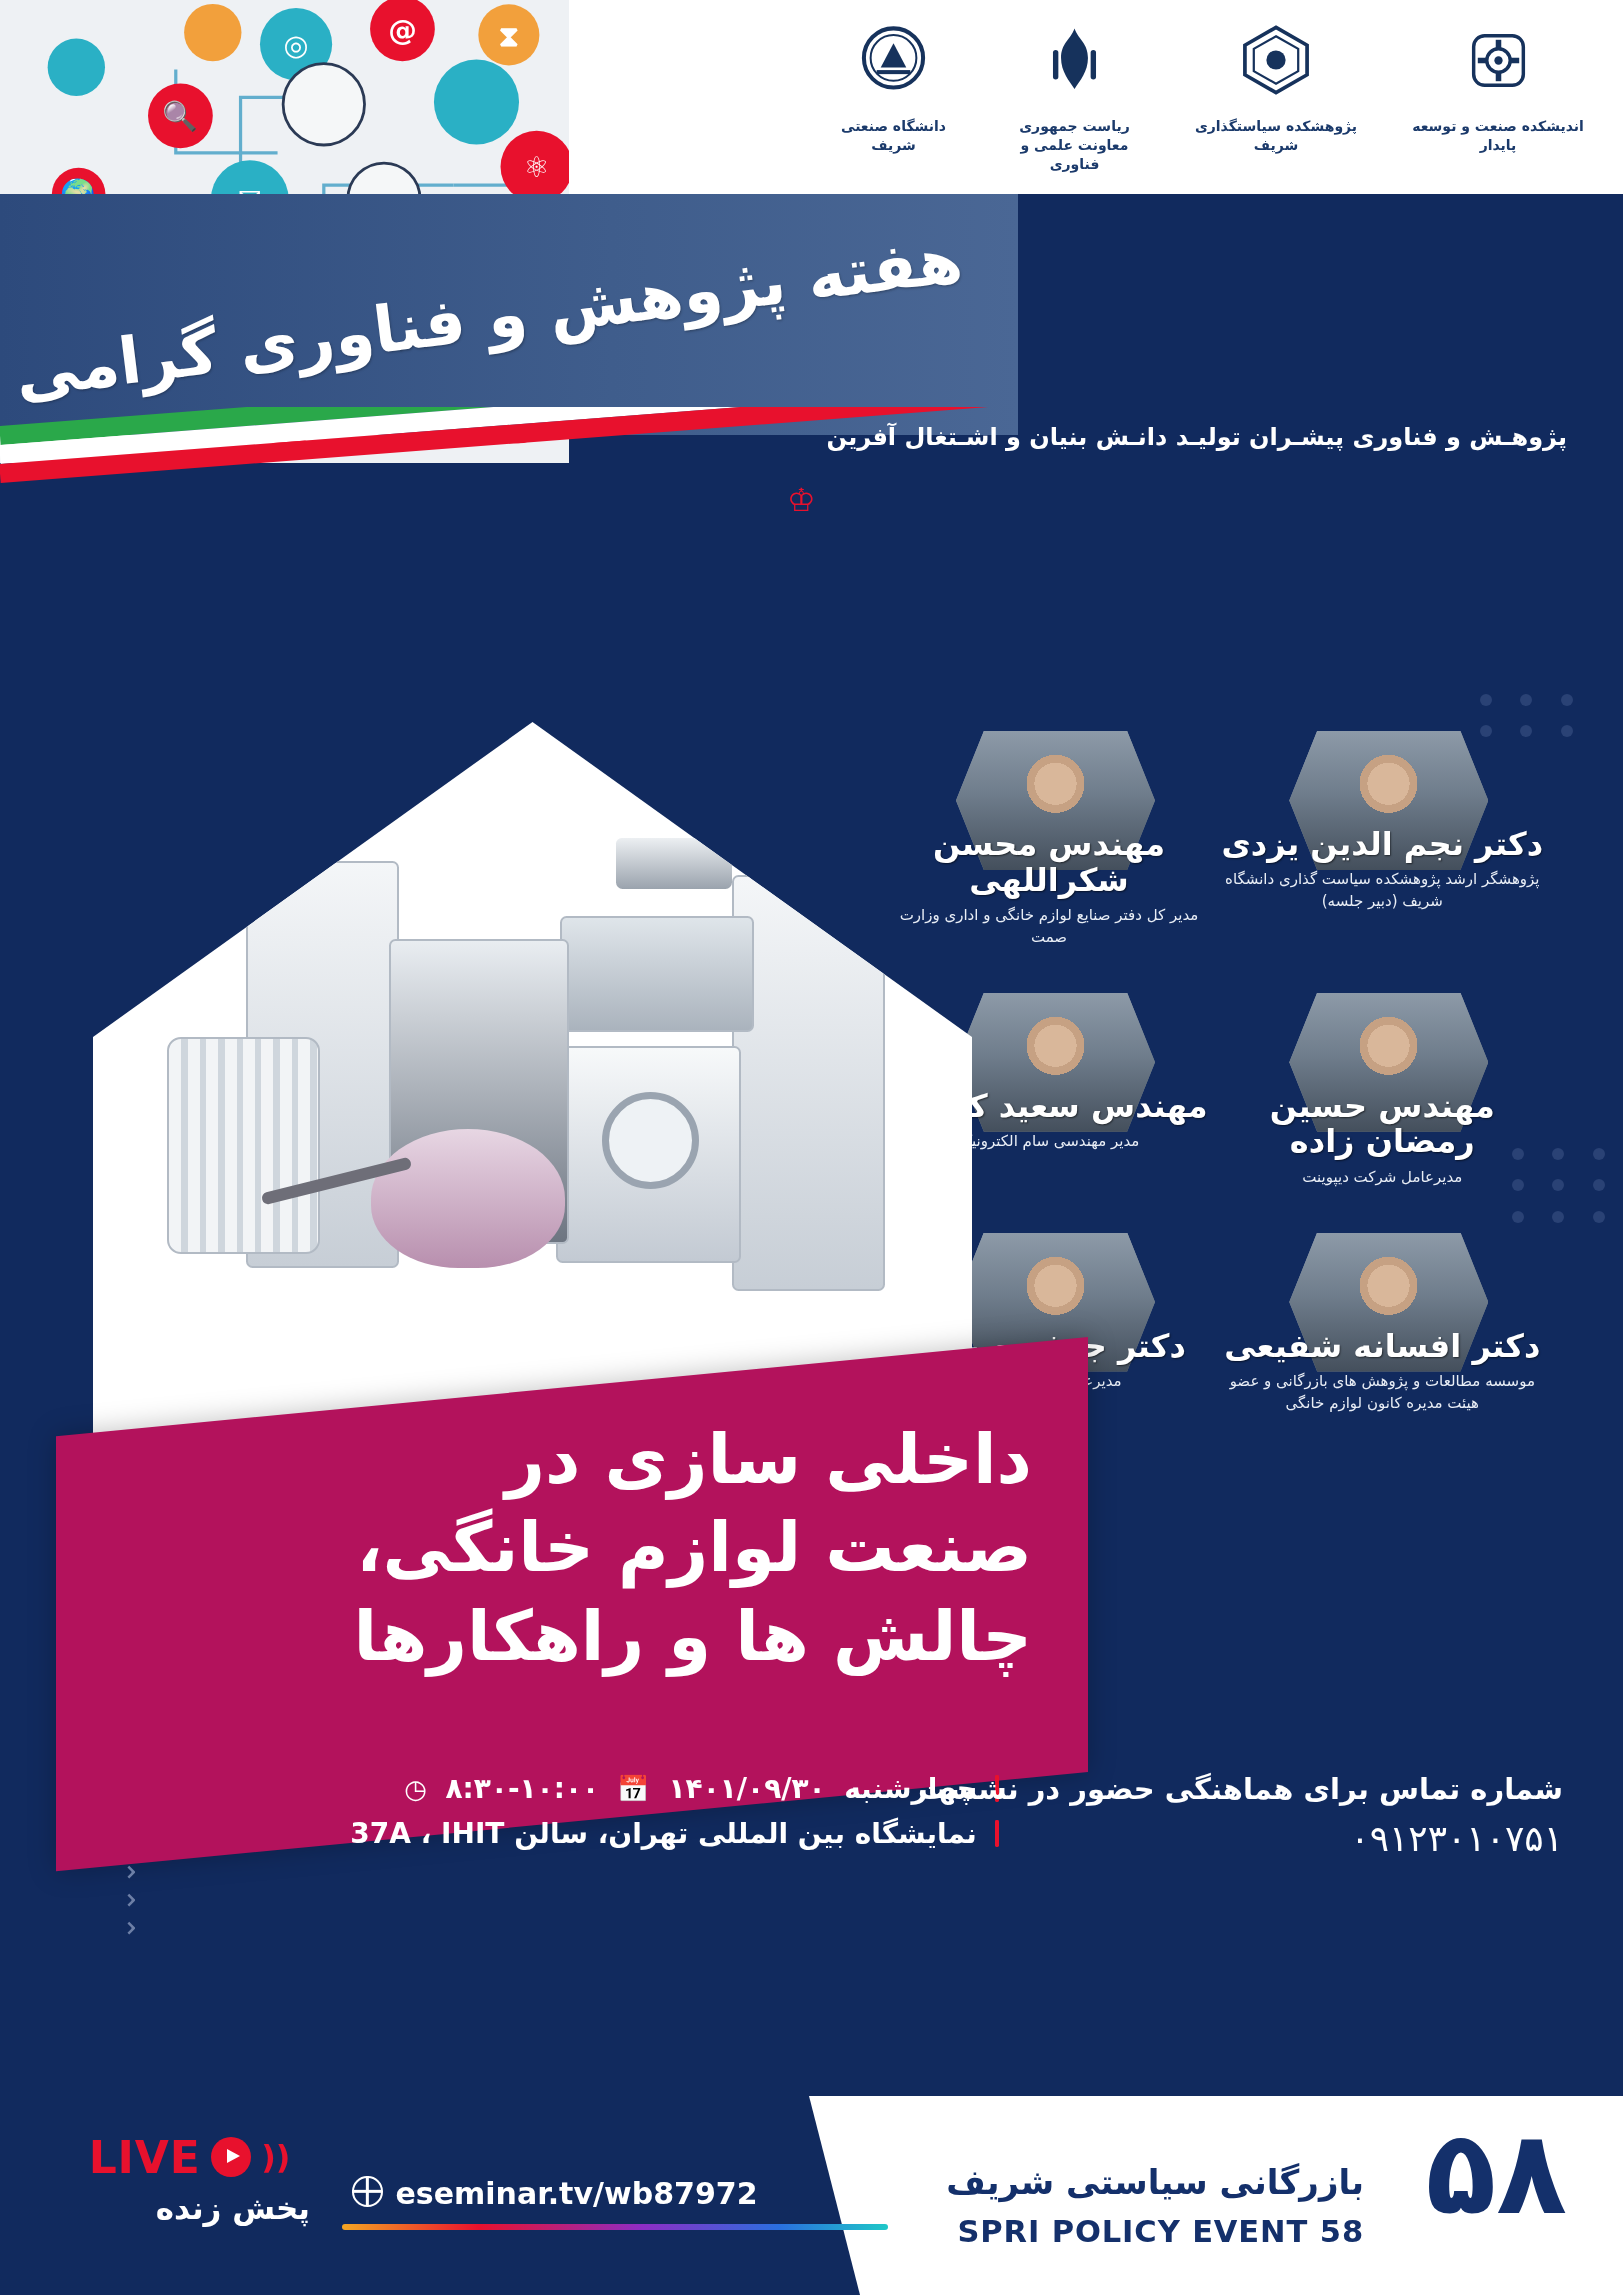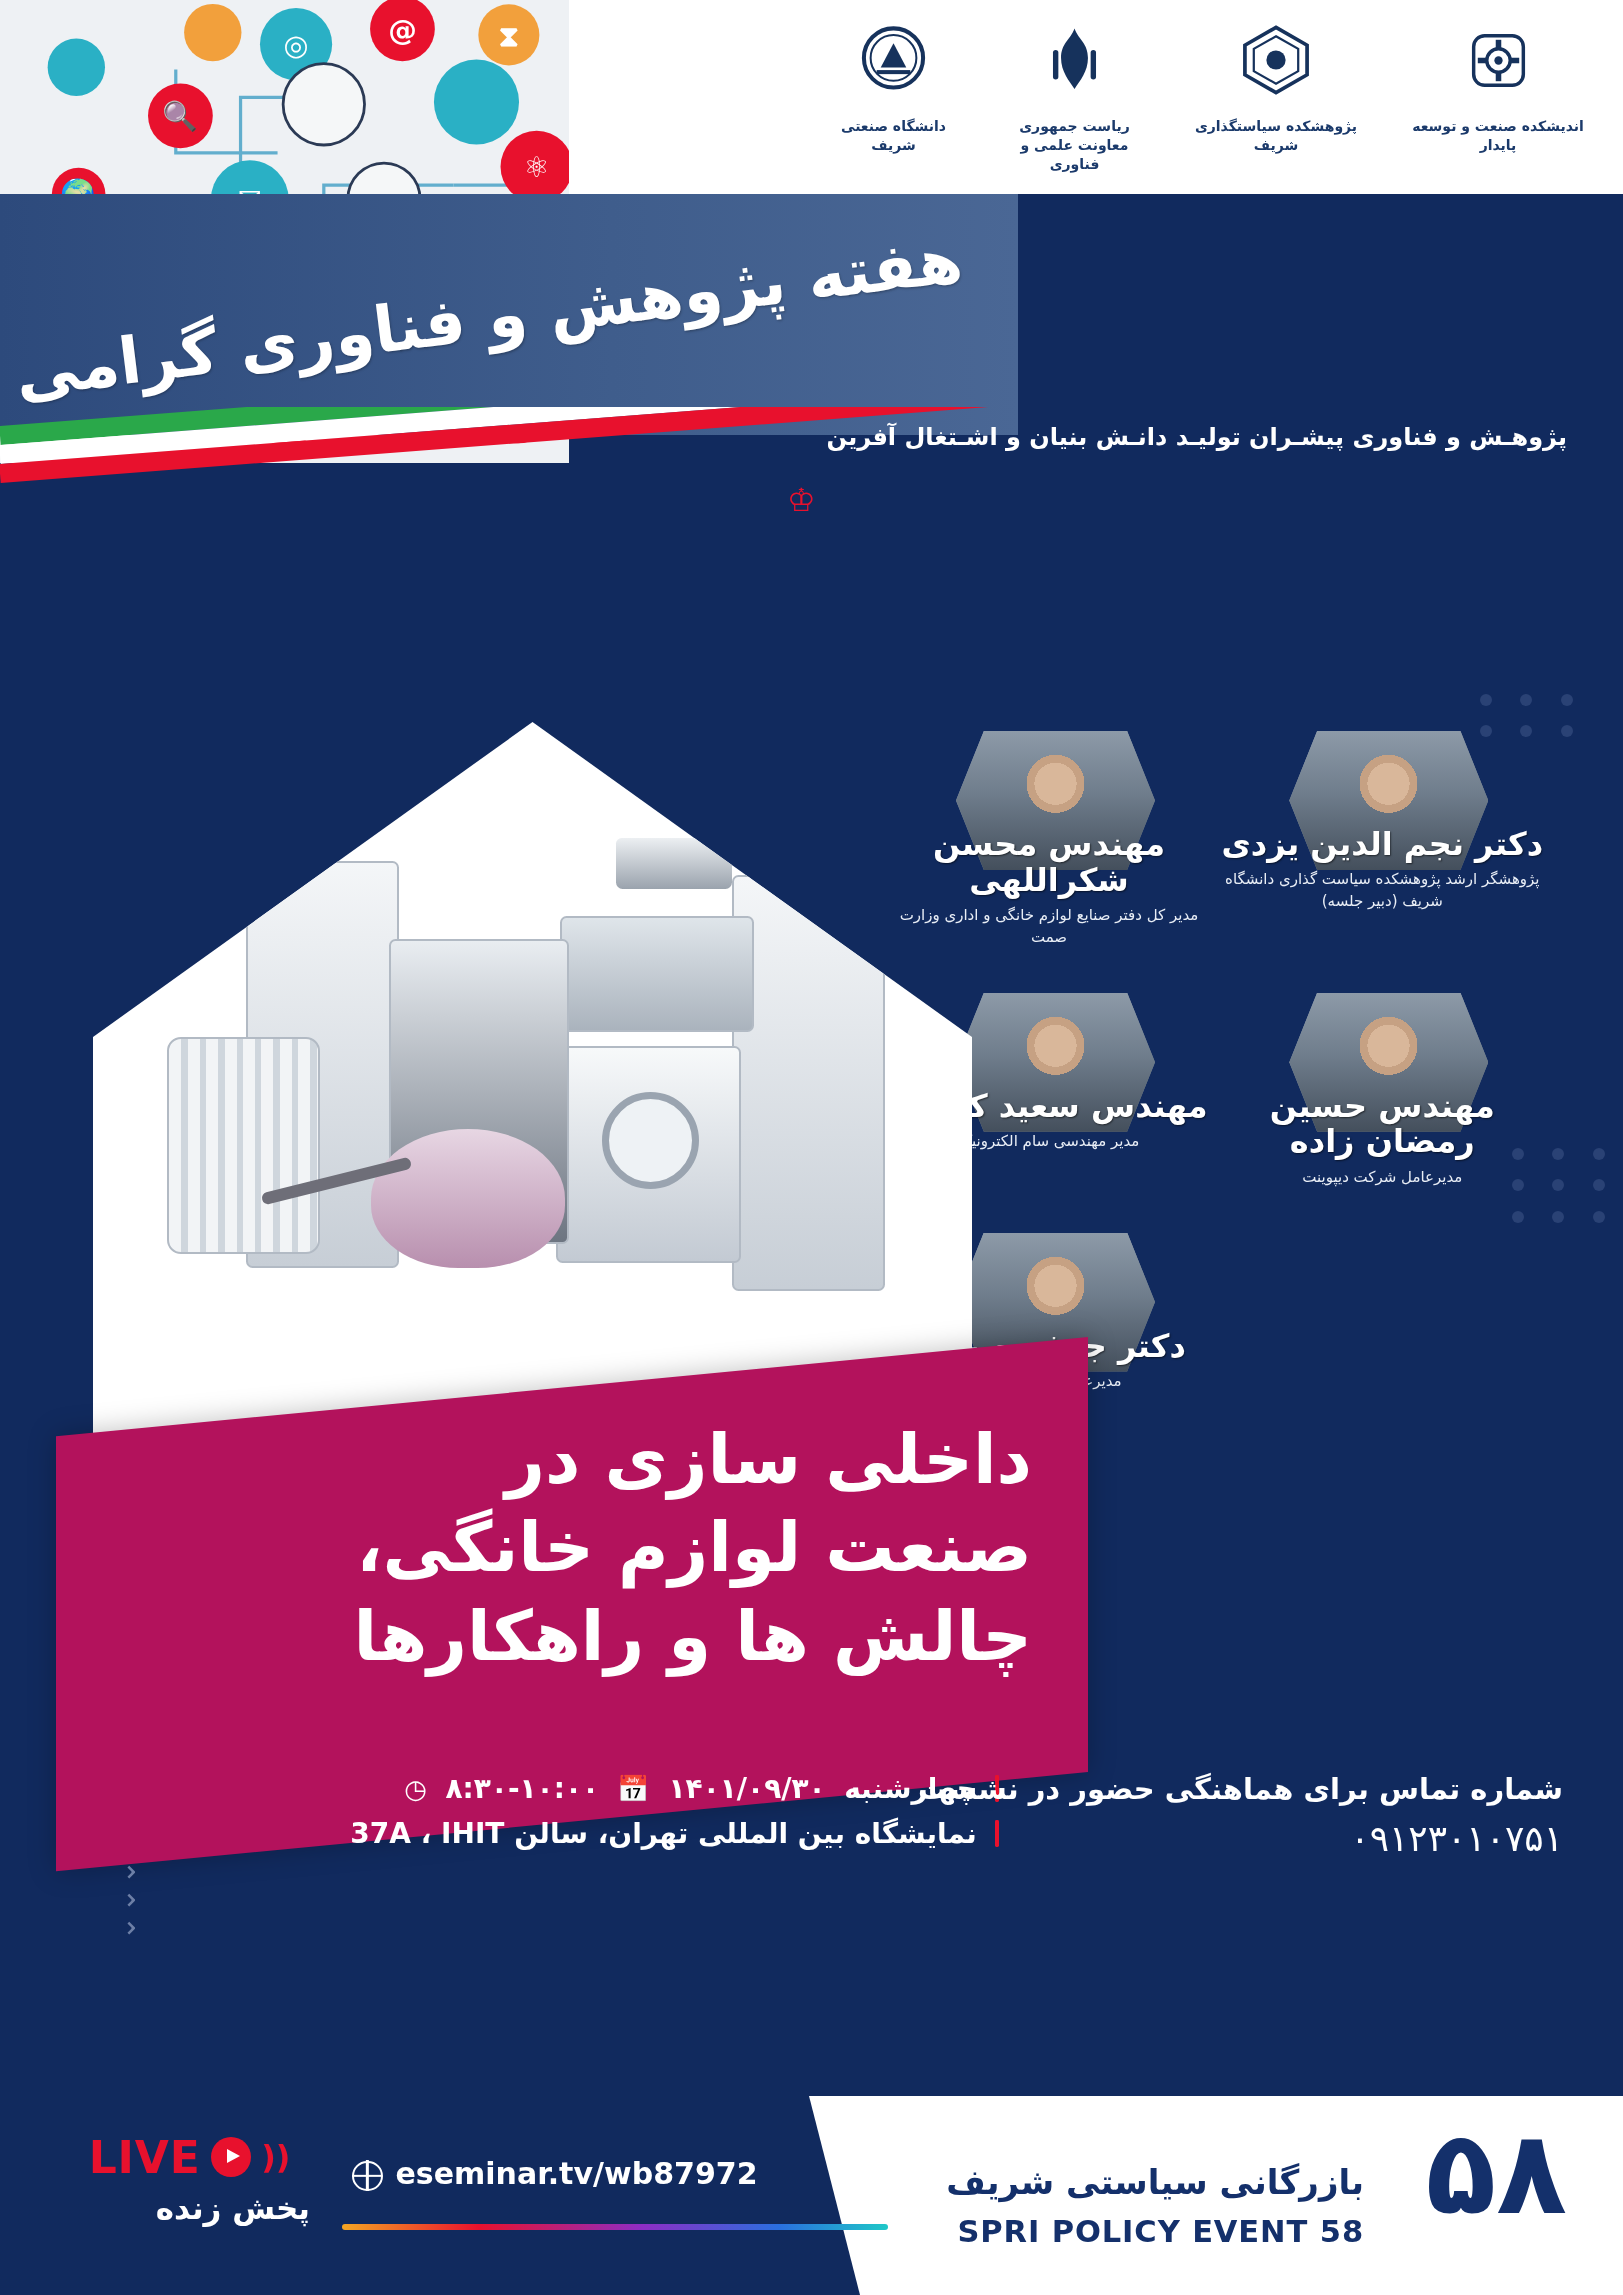--- a/index.html
+++ b/index.html
@@ -294,22 +294,22 @@
     position: absolute;
     right: 259px; bottom: 46px;
     color: #14306b;
     font-size: 30.5px;
     font-weight: bold;
     letter-spacing: 0.9px;
     direction: ltr;
   }
   .footer .url-wrap {
     position: absolute;
-    left: 352px; bottom: 104px;
-    display: flex; align-items: flex-end; gap: 13px;
+    left: 352px; bottom: 84px;
+    display: flex; align-items: flex-start; gap: 13px;
     direction: ltr;
   }
   .footer .url-wrap .url {
     color: #ffffff;
     font-size: 30px;
     font-weight: bold;
   }
   .globe-ico {
     width: 30.5px; height: 30.5px; border-radius: 50%;
     border: 2.3px solid #ffffff;
@@ -553,20 +553,29 @@
       </div>
     </div>
 
     <div class="speaker-row">
       <div class="speaker">
         <div class="photo-wrap">
             <div class="photo-hex">
               <div class="face"></div>
             </div>
           </div>
+        <div class="sp-name">دکتر افسانه شفیعی</div>
+        <div class="sp-role">موسسه مطالعات و پژوهش های بازرگانی و عضو هیئت مدیره کانون لوازم خانگی</div>
+      </div>
+      <div class="speaker">
+        <div class="photo-wrap">
+            <div class="photo-hex">
+              <div class="face"></div>
+            </div>
+          </div>
         <div class="sp-name">دکتر جعفر صبحی</div>
         <div class="sp-role">مدیرعامل شرکت پارلار</div>
       </div>
     </div>
 
   </div>
 
   <div class="diamond">
     <div class="diamond-shape">
       <div class="appliances">

